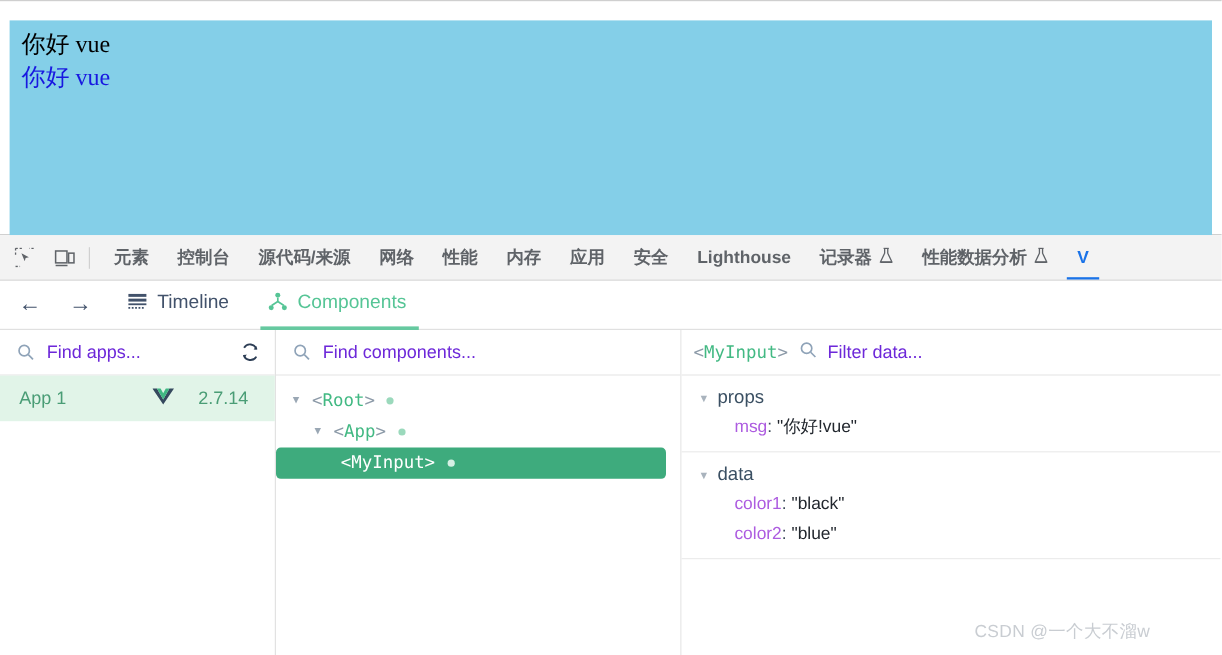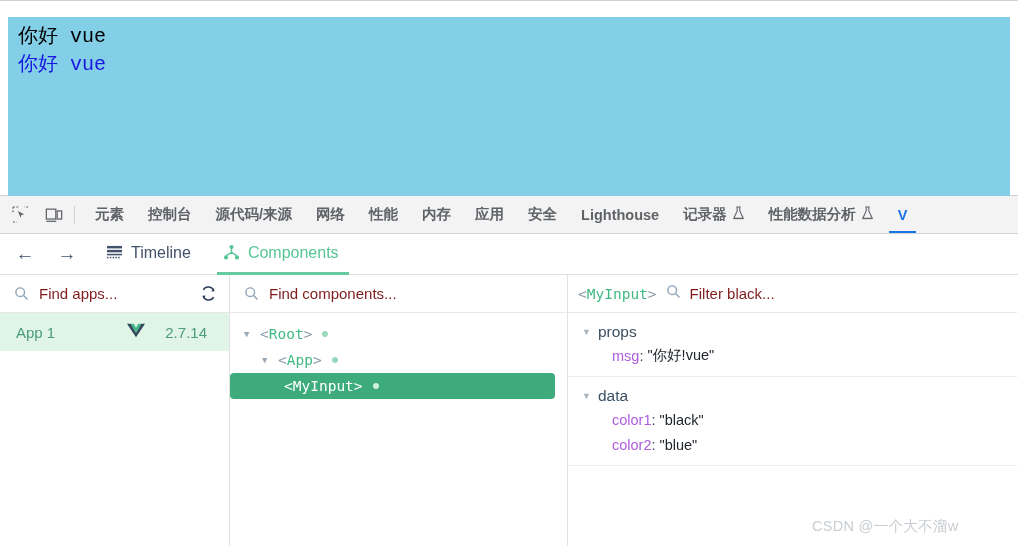--- a/index.html
+++ b/index.html
@@ -22,21 +22,21 @@
     border-bottom: 1px solid #d0d0d0;
   }
   #page-body {
     position: absolute;
     left: 8px; top: 16px;
     width: 1002px; height: 179px;
     background: #84cfe8;
     padding: 6px 10px 0 10px;
   }
   .page-line {
-    font-family: Liberation Mono, monospace;
+    font-family: Liberation Serif, serif;
     font-size: 20px;
     line-height: 28px;
     white-space: pre;
   }
   .page-line.black { color: #000000; }
   .page-line.blue  { color: #1818e0; }
 
   
   #devtools-tabstrip {
     position: absolute;
@@ -132,21 +132,21 @@
     height: 38px;
     display: flex; align-items: center;
     padding: 0 10px 0 14px;
     border-bottom: 1px solid #e8e8e8;
     gap: 10px;
   }
   .pane-search .mag { flex: 0 0 auto; color: #8fa3b8; display: flex; }
   .search-text {
     flex: 1 1 auto;
     font-size: 15px;
-    color: #7f1d1d;
+    color: #6d28d9;
     white-space: nowrap;
     overflow: hidden;
   }
   .refresh-btn {
     flex: 0 0 auto;
     width: 22px; height: 22px;
     display: flex; align-items: center; justify-content: center;
     color: #2d3e55;
   }
 
@@ -428,21 +428,21 @@
 
   <div class="pane" id="pane-state">
     <div class="state-head">
       <span class="comp-name">&lt;<span class="nm">MyInput</span>&gt;</span>
       <span class="mag">
         <svg width="15" height="15" viewBox="0 0 16 16" aria-hidden="true">
           <circle cx="6.6" cy="6.6" r="4.6" fill="none" stroke="#8fa3b8" stroke-width="1.5"></circle>
           <path d="M10.2 10.2L14.4 14.4" stroke="#8fa3b8" stroke-width="1.5"></path>
         </svg>
       </span>
-      <span class="search-text">Filter black...</span>
+      <span class="search-text">Filter data...</span>
     </div>
 
     <div class="state-group">
       <div class="group-head">
         <span class="caret">▼</span>
         <span>props</span>
       </div>
       <div class="kv-row">
         <span class="kv-key">msg</span><span class="kv-colon">: </span><span class="kv-str">"你好!vue"</span>
       </div>

